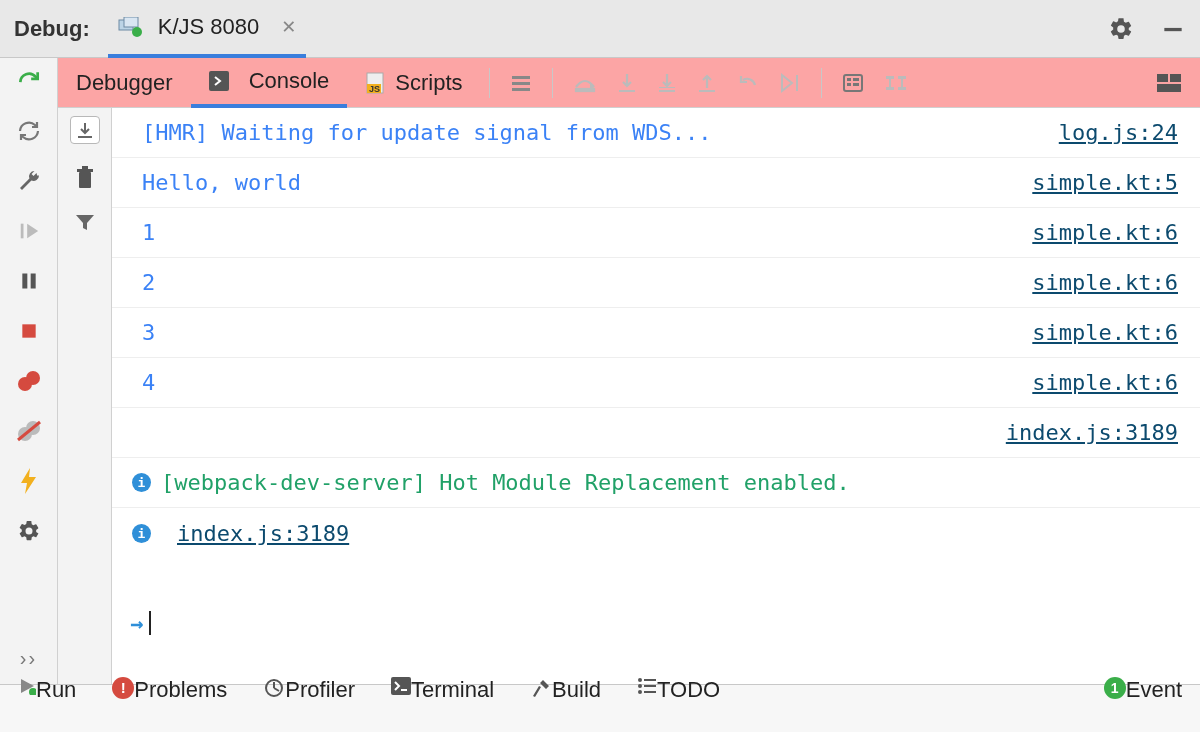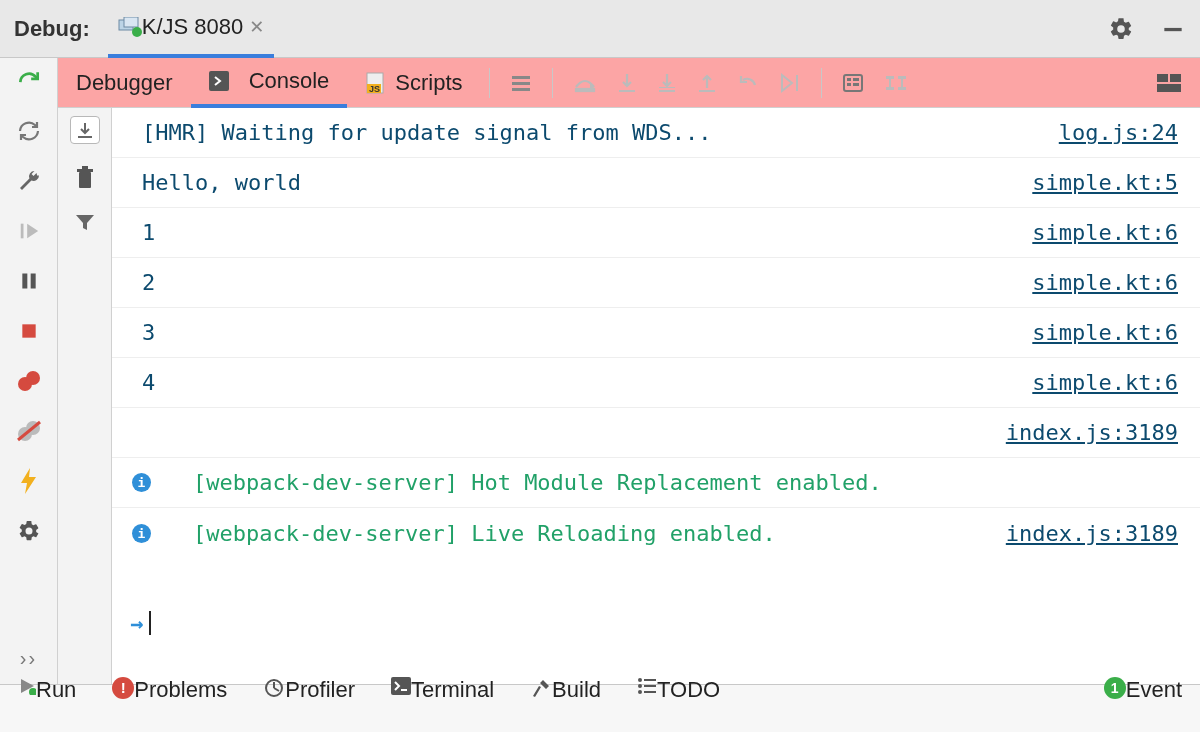--- a/index.html
+++ b/index.html
@@ -25,21 +25,21 @@
 }
 .header-label {
   font-weight: 600;
   color: #333;
   margin-right: 18px;
   font-size: 22px;
 }
 .header-tab {
   display: flex;
   align-items: center;
-  gap: 0;
+  gap: 16px;
   padding: 6px 10px;
   border-bottom: 4px solid #3a7edc;
   height: 58px;
 }
 .header-tab .lab { font-size: 22px; color: #222; }
 .header-tab .close { color: #888; font-size: 18px; margin-left: 6px; }
 .header-right { margin-left: auto; display: flex; gap: 26px; align-items: center; }
 
 
 .main {
@@ -119,22 +119,22 @@
   font-family: "Menlo","Consolas",monospace;
   font-size: 22px;
 }
 .row {
   display: flex;
   align-items: center;
   min-height: 50px;
   border-bottom: 1px solid #eee;
   padding: 0 22px 0 30px;
 }
-.row .msg { flex: 1; color: #0c4a6e; }
-.row .msg.green { color: #21a168; margin-left: 32px; }
+.row .msg { flex: 1; color: #3b82f6; }
+.row .msg.green { color: #21a168; }
 .row .src { color: #0c4a6e; text-decoration: underline; margin-left: 16px; white-space: nowrap; }
 .row .info-badge {
   width: 19px; height: 19px; border-radius: 50%;
   background: #2f8fd8; color: #fff; font-size: 13px; font-weight: bold;
   display: inline-flex; align-items: center; justify-content: center;
   margin-right: 10px; margin-left:-10px;
 }
 .prompt-row {
   display:flex; align-items:center; min-height:50px; padding: 0 22px 0 18px;
 }
@@ -416,21 +416,20 @@
         <div class="row">
           <span class="msg"></span>
           <a class="src">index.js:3189</a>
         </div>
         <div class="row">
           <span class="info-badge">i</span>
           <span class="msg green">[webpack-dev-server] Hot Module Replacement enabled.</span>
         </div>
         <div class="row" style="border-bottom:none">
           <span class="info-badge">i</span>
-          <span class="msg green">[webpack-dev-server] Live Reloading enabled.</span>
           <a class="src">index.js:3189</a>
         </div>
         <div style="height:40px"></div>
         <div class="prompt-row">
           <span class="prompt-arrow">→</span>
           <span class="cursor"></span>
         </div>
       </div>
     </div>
   </div>

